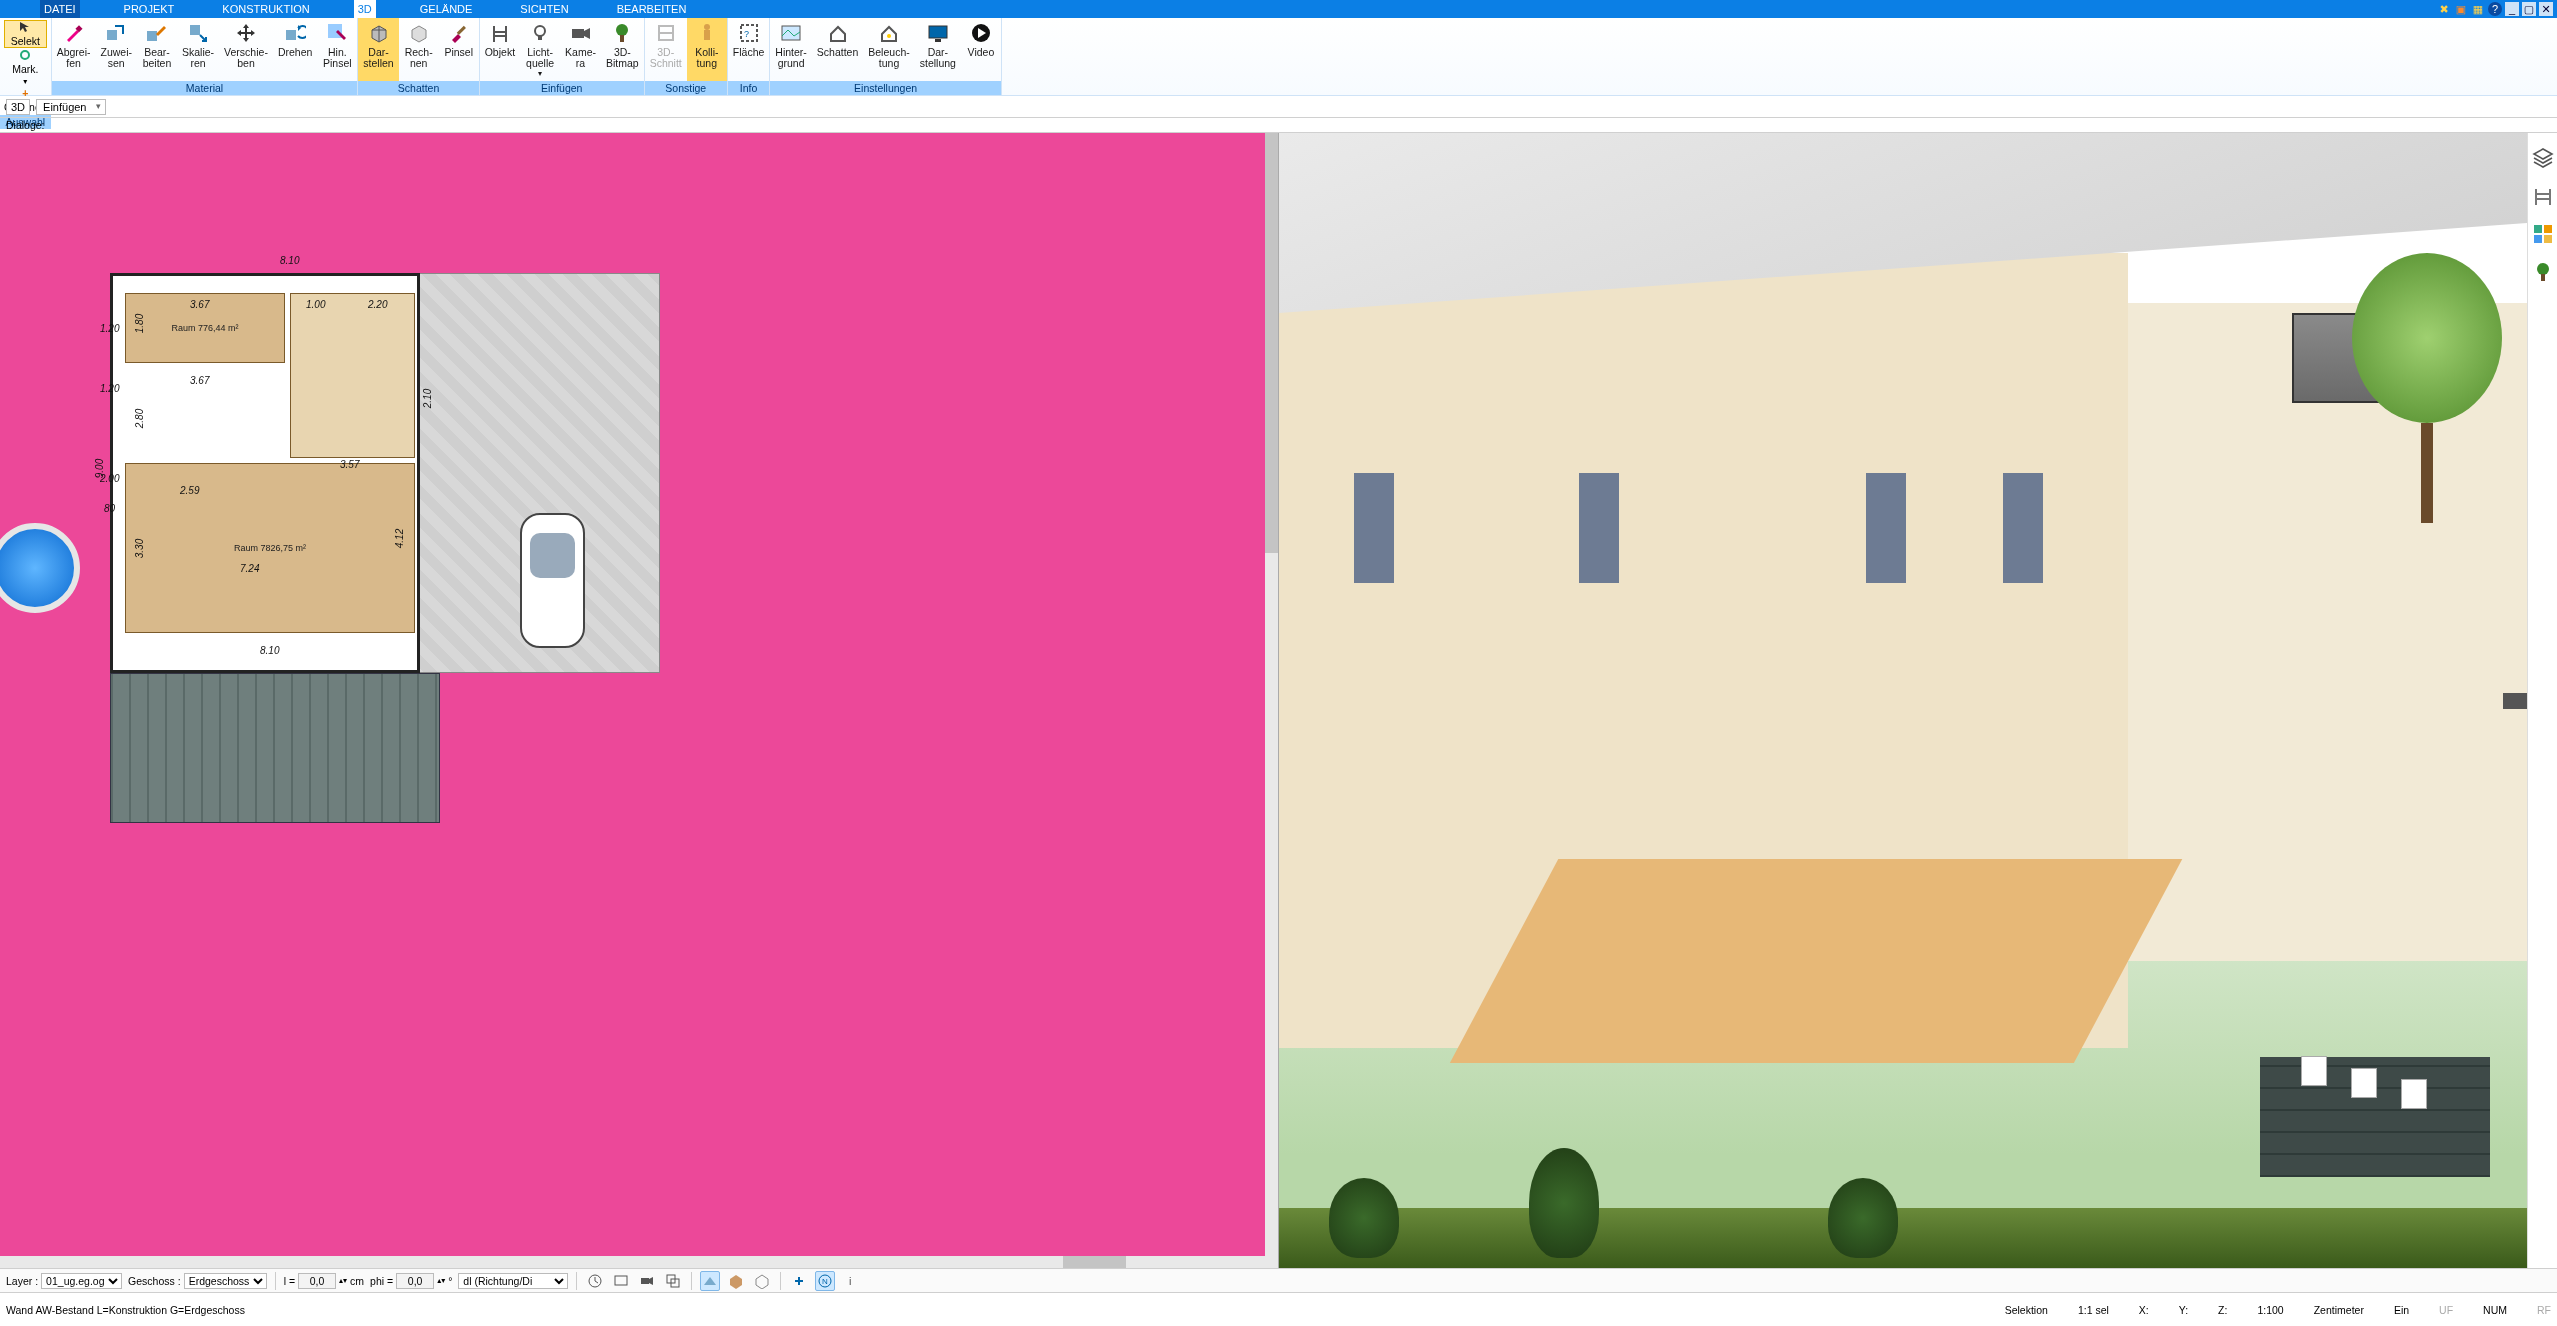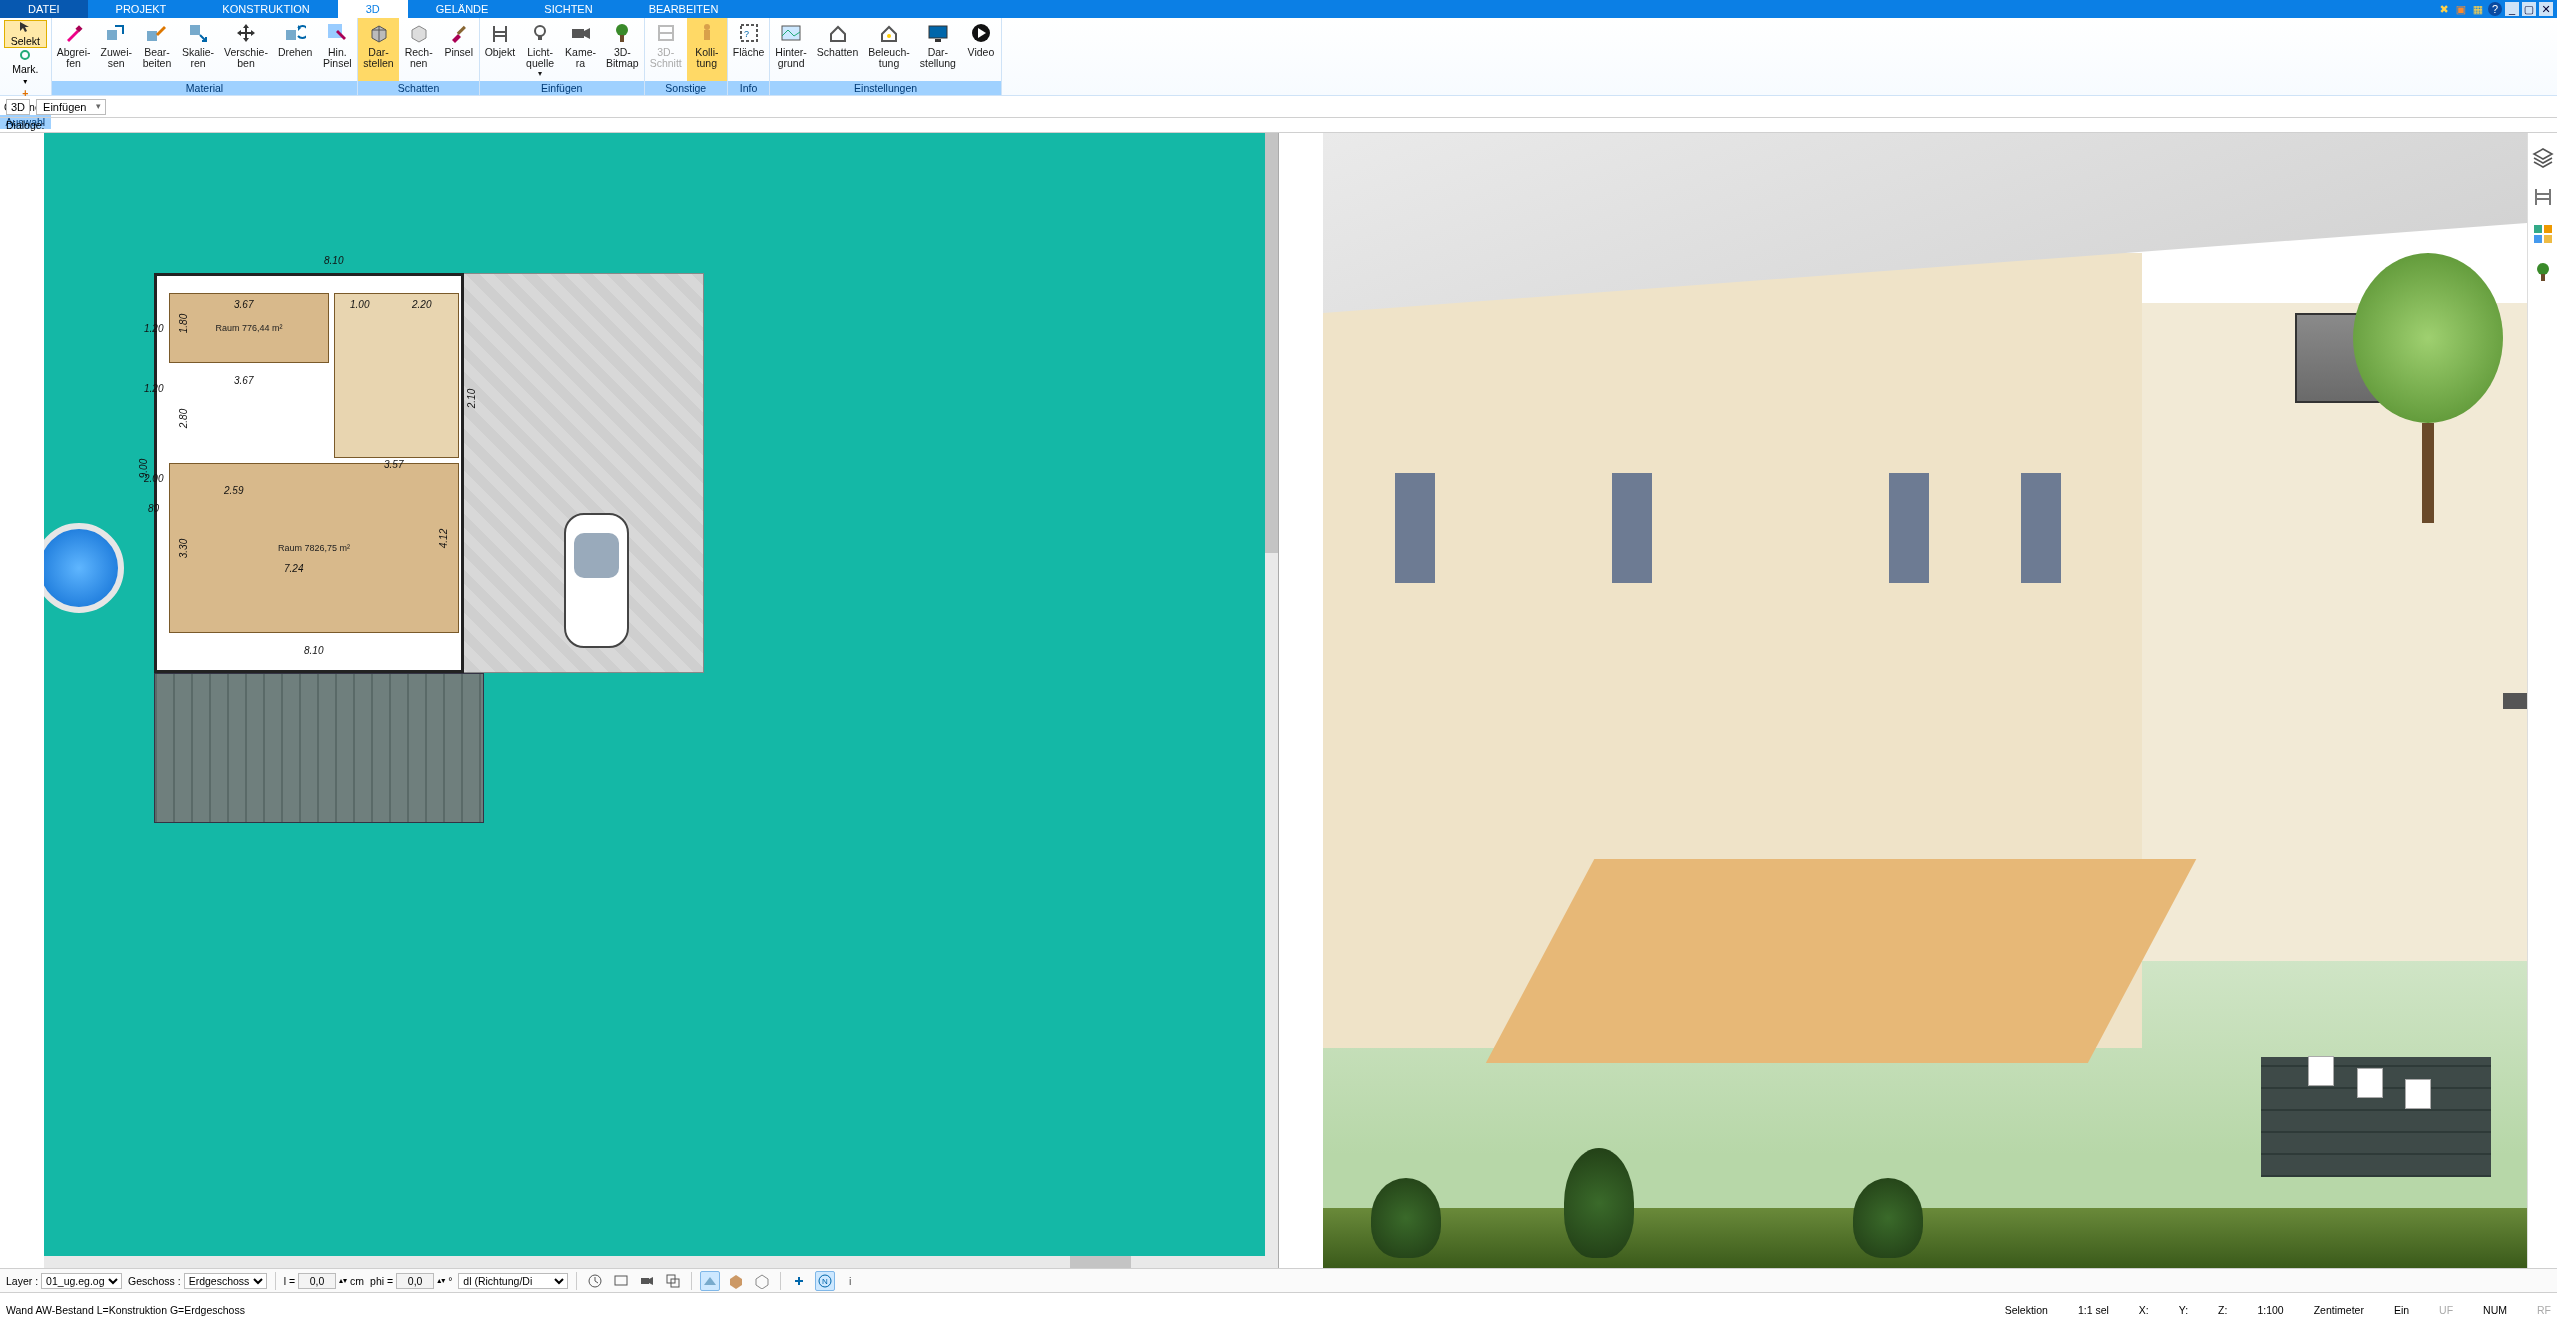--- a/index.html
+++ b/index.html
@@ -2,21 +2,21 @@
 <html><head>
 <meta charset="utf-8">
 <style>
 * { margin: 0; padding: 0; box-sizing: border-box; font-family: "Segoe UI", Tahoma, sans-serif; }
 html, body { width: 100%; height: 100%; overflow: hidden; background: #fff; }
 
 .app { display: flex; flex-direction: column; width: 100%; height: 100%; }
 
 
 .menubar { display: flex; align-items: stretch; height: 18px; background: #0b7fe5; color: #fff; font-size: 11px; }
-.menubar .tab { padding: 2px 28px; cursor: pointer; display: flex; align-items: center; }
+.menubar .tab { padding: 2px 4px; cursor: pointer; display: flex; align-items: center; margin-left: 40px; }
 .menubar .tab.active { background: #fff; color: #0b7fe5; }
 .menubar .spacer { flex: 1; }
 .menubar .sysicons { display: flex; align-items: center; gap: 3px; padding-right: 4px; }
 .menubar .sysicons span { width: 14px; height: 14px; display: flex; align-items: center; justify-content: center; font-size: 11px; }
 
 
 .ribbon { display: flex; background: linear-gradient(#fff,#f7fbff); border-bottom: 1px solid #cfe3f7; height: 78px; }
 .ribbon-group { display: flex; flex-direction: column; border-right: 1px solid #cfe3f7; }
 .ribbon-group .items { display: flex; flex: 1; }
 .ribbon-group .title { text-align: center; font-size: 10.5px; background: #9fd1ff; color: #003a75; padding: 1px 0; }
@@ -31,21 +31,21 @@
 
 .subbar { display: flex; align-items: center; height: 22px; border-bottom: 1px solid #d0d0d0; font-size: 11px; gap: 6px; padding-left: 6px; }
 .subbar .sel { border: 1px solid #bbb; padding: 1px 18px 1px 6px; position: relative; background: #fff; }
 .subbar .sel::after { content: "▾"; position: absolute; right: 4px; top: 1px; font-size: 9px; color: #666; }
 .subbar .lbl3d { border: 1px solid #bbb; padding: 1px 4px; background: #fff; }
 
 .dialoge { height: 15px; border-bottom: 1px solid #d0d0d0; font-size: 10.5px; padding-left: 6px; display: flex; align-items: center; }
 
 
 .work { flex: 1; display: flex; min-height: 0; }
-.pane { position: relative; background: #14b8a6; margin-left: 44px; }
+.pane { position: relative; background: #ec4899; }
 .pane-left { flex: 1; border-right: 1px solid #aaa; display:flex; }
 .pane-left .scroll-y { width: 13px; background: #e9e9e9; }
 .pane-left .scroll-y .thumb { background: #c4c4c4; width: 100%; height: 37%; }
 .pane-right { flex: 1; display:flex; }
 .pane-right .canvas3d { flex:1; position:relative; overflow:hidden; }
 .sidebar { width: 30px; background: #fff; border-left: 1px solid #ddd; display: flex; flex-direction: column; align-items: center; gap: 16px; padding-top: 14px; }
 .sidebar .sico { width: 22px; height: 22px; cursor: pointer; }
 .rhand { position: absolute; right: 0; top: 50%; transform: translateY(-50%); width: 24px; height: 16px; background: #555; }
 
 

